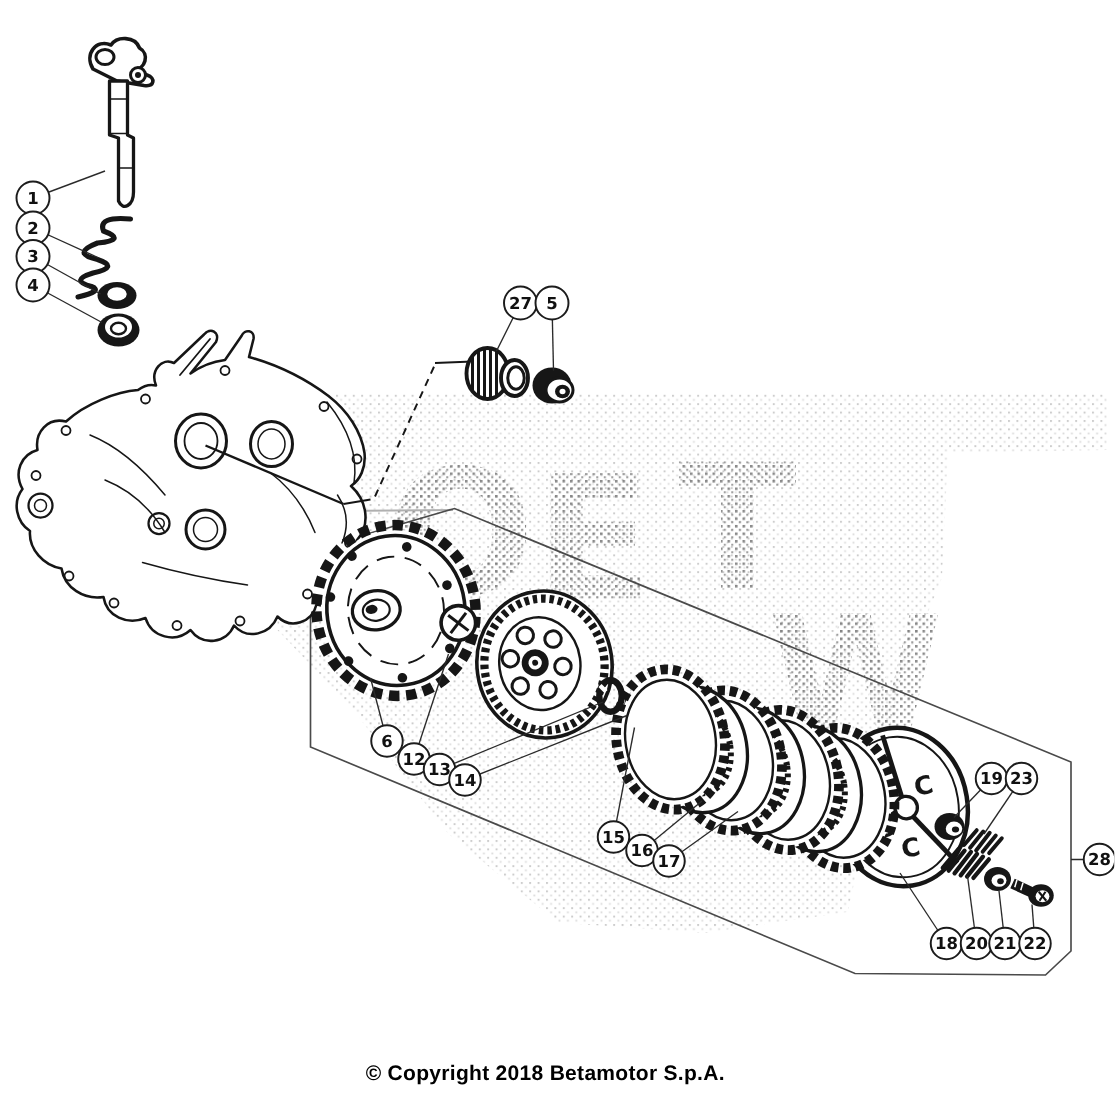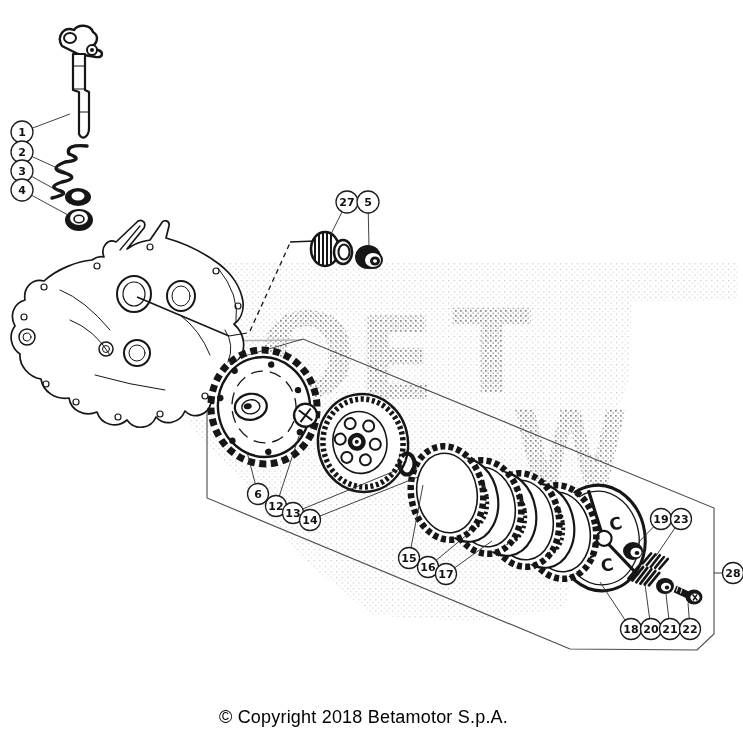--- a/index.html
+++ b/index.html
@@ -1,20 +1,20 @@
 <!DOCTYPE html>
 <html><head>
 <meta charset="utf-8">
 <style>
   html,body{margin:0;padding:0;background:#fff;}
   .stage{position:relative;width:743px;height:743px;background:#ffffff;overflow:hidden;
          font-family:"Liberation Sans",sans-serif;}
   .stage svg{position:absolute;left:0;top:0;}
   .copyright{position:absolute;left:0;right:16px;top:707px;text-align:center;
-             font-size:18px;font-weight:normal;color:#000;letter-spacing:.2px;}
+             font-size:14px;font-weight:bold;color:#000;letter-spacing:.2px;}
   text.callout-num{font-family:"DejaVu Sans","Liberation Sans",sans-serif;
                    font-size:11px;font-weight:bold;fill:#111;}
   text.wm-letter{font-family:"DejaVu Sans","Liberation Sans",sans-serif;font-weight:bold;}
   text.cmark{font-family:"DejaVu Sans","Liberation Sans",sans-serif;font-weight:bold;fill:#161616;}
 </style>
 </head>
 <body>
 
 <div class="stage">
 <svg width="743" height="743" viewBox="0 0 743 743">

